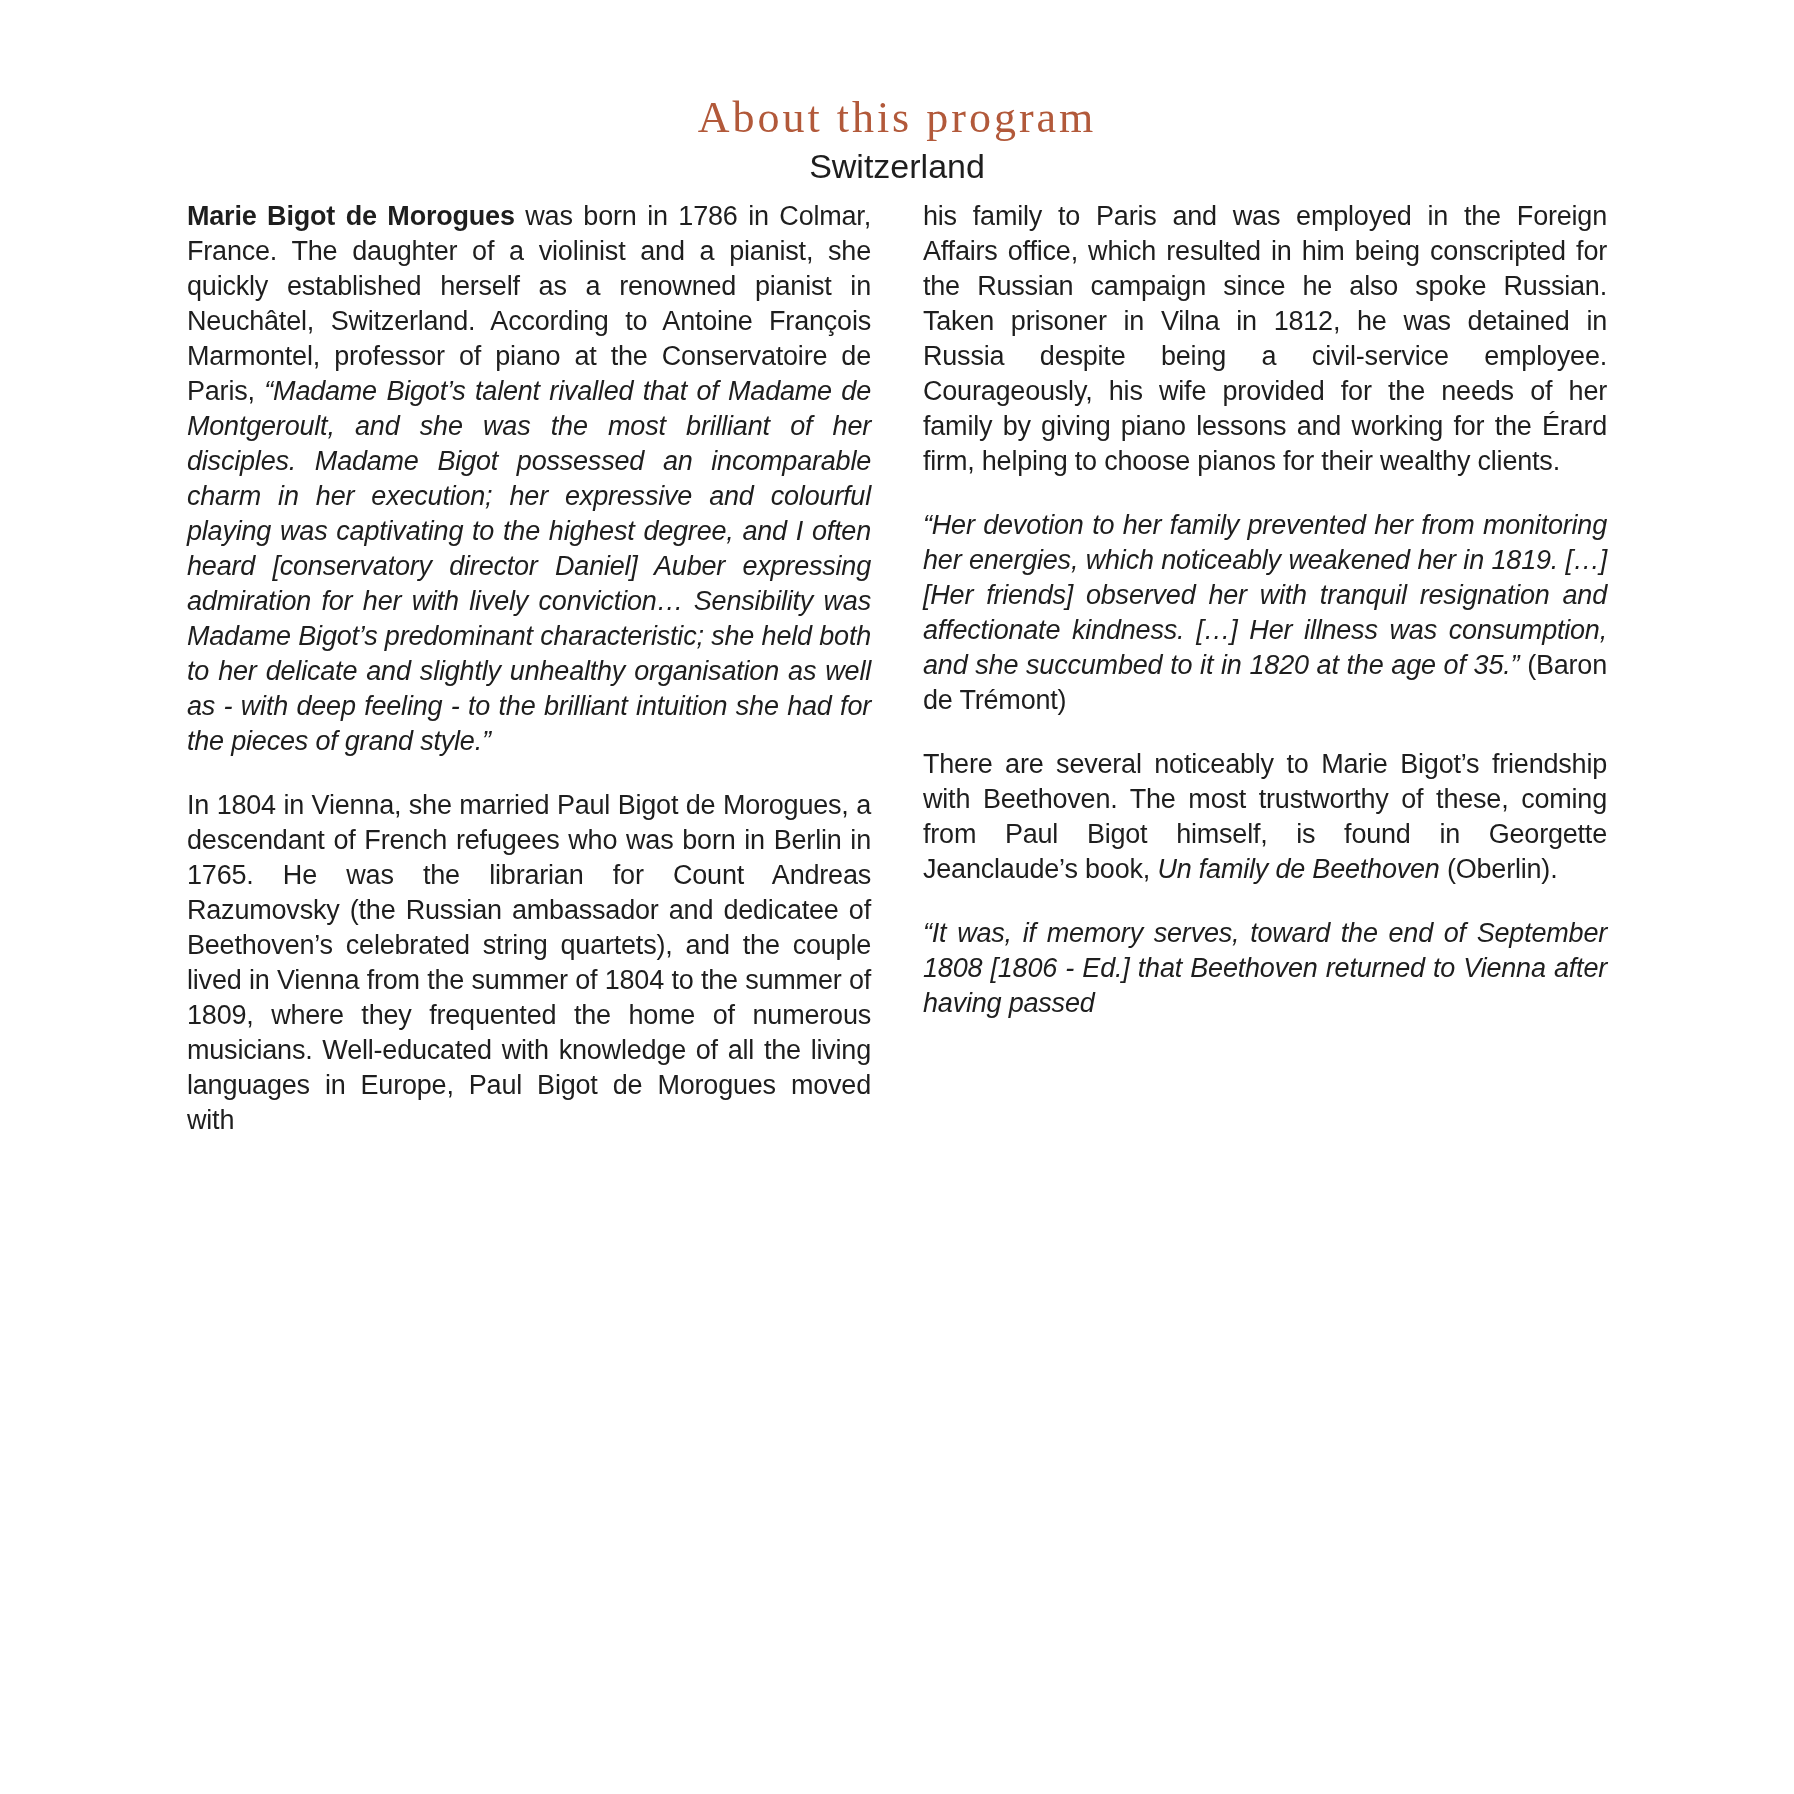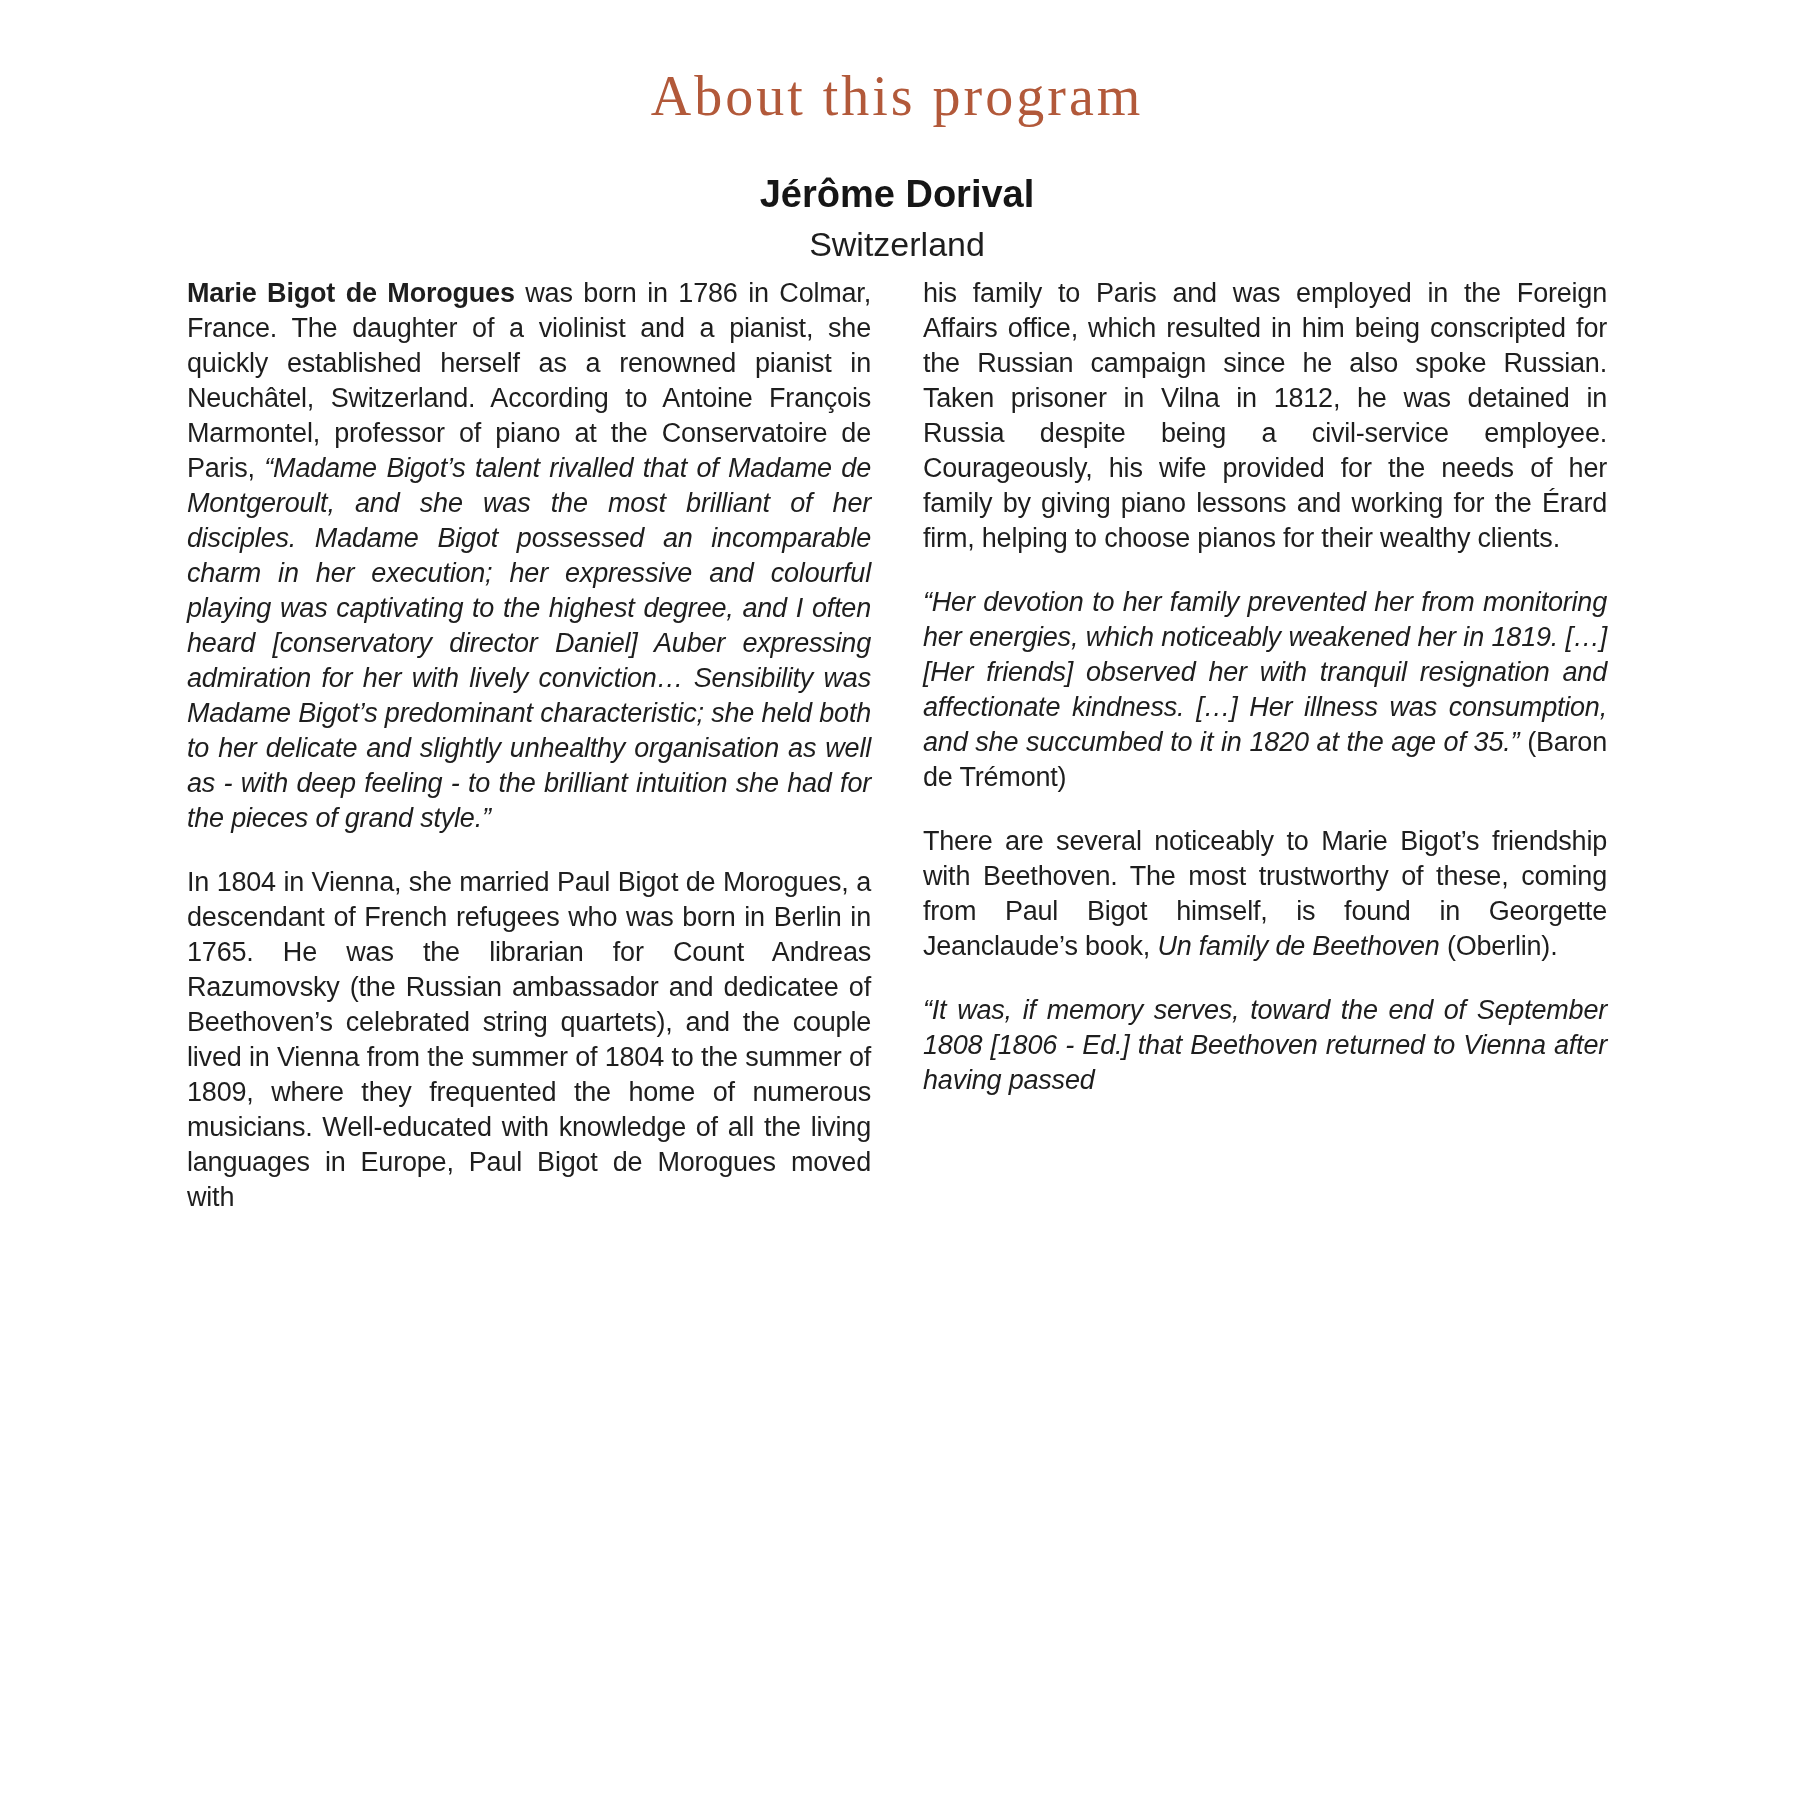--- a/index.html
+++ b/index.html
@@ -13,24 +13,24 @@
     height: 1794px;
     background: #ffffff;
     overflow: hidden;
     font-family: "Liberation Sans", sans-serif;
     color: #1e1e1e;
   }
   header {
     text-align: center;
   }
   h1.title {
-    margin: 68px 0 0 0;
+    margin: 96px 0 0 0;
     font-family: "Liberation Serif", serif;
     font-weight: 400;
-    font-size: 56px;
+    font-size: 44px;
     line-height: 1;
     letter-spacing: 3px;
     color: #b2593a;
   }
   .byline-name {
     margin-top: 48px;
     font-size: 38px;
     line-height: 1.2;
     font-weight: 600;
     color: #161616;
@@ -65,21 +65,20 @@
   .run-italic { font-style: italic; font-weight: 400; }
   .run-bold   { font-style: normal; font-weight: 600; }
 </style>
 </head>
 <body>
 
 <div class="page">
   <header>
     <h1 class="title" style="color: rgb(178, 89, 58);">About this program</h1>
     <div class="byline">
-      <div class="byline-name">Jérôme Dorival</div>
       <div class="byline-role">Switzerland</div>
     </div>
   </header>
 
   <main class="article">
     <div class="columns">
       <div class="col">
         <p><span class="run-bold">Marie Bigot de Morogues</span><span class="run-normal"> was born in 1786 in Colmar, France. The daughter of a violinist and a pianist, she quickly established herself as a renowned pianist in Neuchâtel, Switzerland. According to Antoine François Marmontel, professor of piano at the Conservatoire de Paris, </span><span class="run-italic">“Madame Bigot’s talent rivalled that of Madame de Montgeroult, and she was the most brilliant of her disciples. Madame Bigot possessed an incomparable charm in her execution; her expressive and colourful playing was captivating to the highest degree, and I often heard [conservatory director Daniel] Auber expressing admiration for her with lively conviction… Sensibility was Madame Bigot’s predominant characteristic; she held both to her delicate and slightly unhealthy organisation as well as - with deep feeling - to the brilliant intuition she had for the pieces of grand style.”</span></p>
         <p><span class="run-normal">In 1804 in Vienna, she married Paul Bigot de Morogues, a descendant of French refugees who was born in Berlin in 1765. He was the librarian for Count Andreas Razumovsky (the Russian ambassador and dedicatee of Beethoven’s celebrated string quartets), and the couple lived in Vienna from the summer of 1804 to the summer of 1809, where they frequented the home of numerous musicians. Well-educated with knowledge of all the living languages in Europe, Paul Bigot de Morogues moved with</span></p>
       </div>

